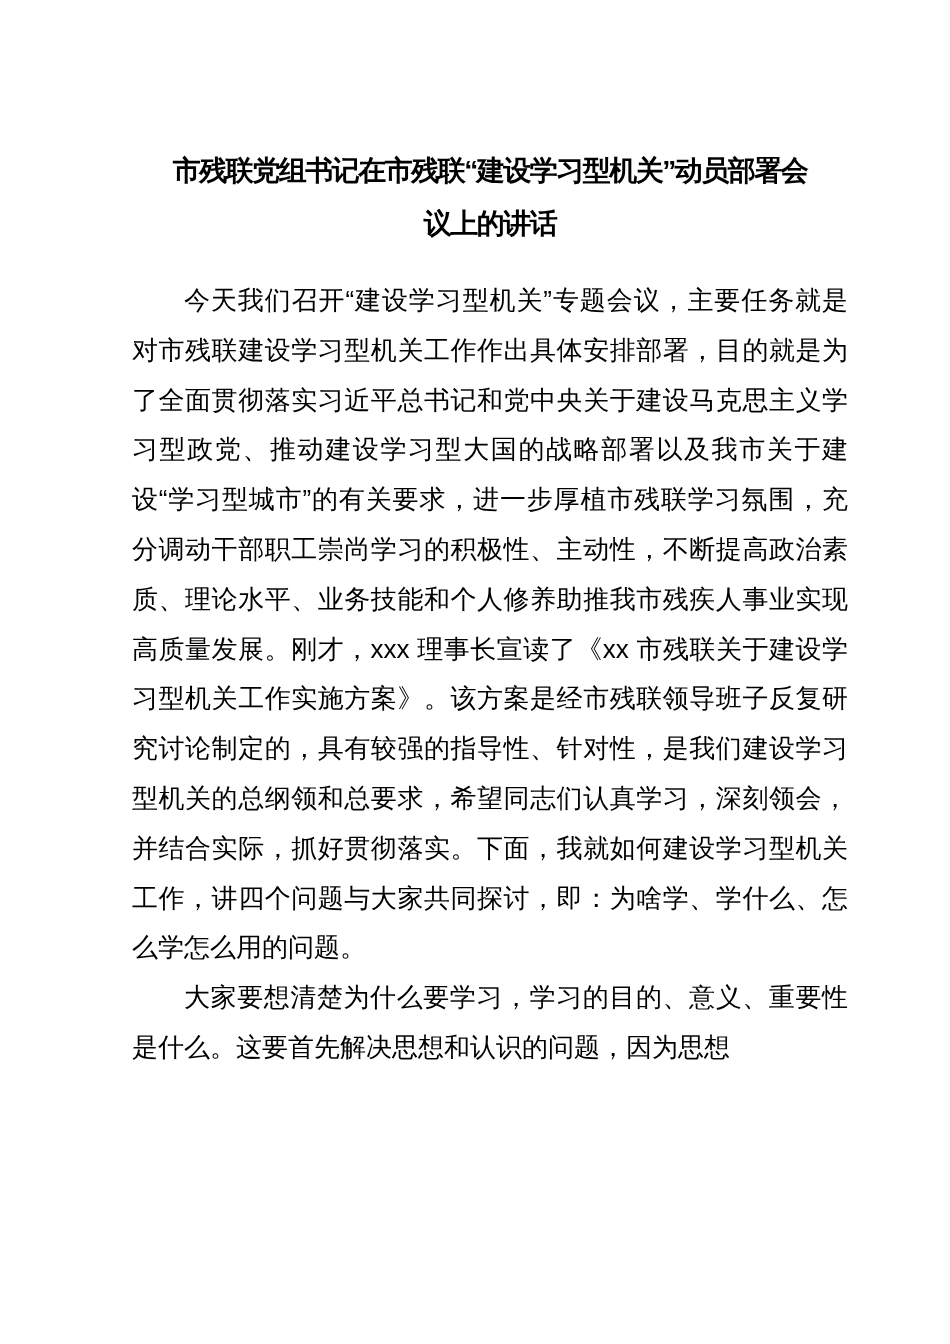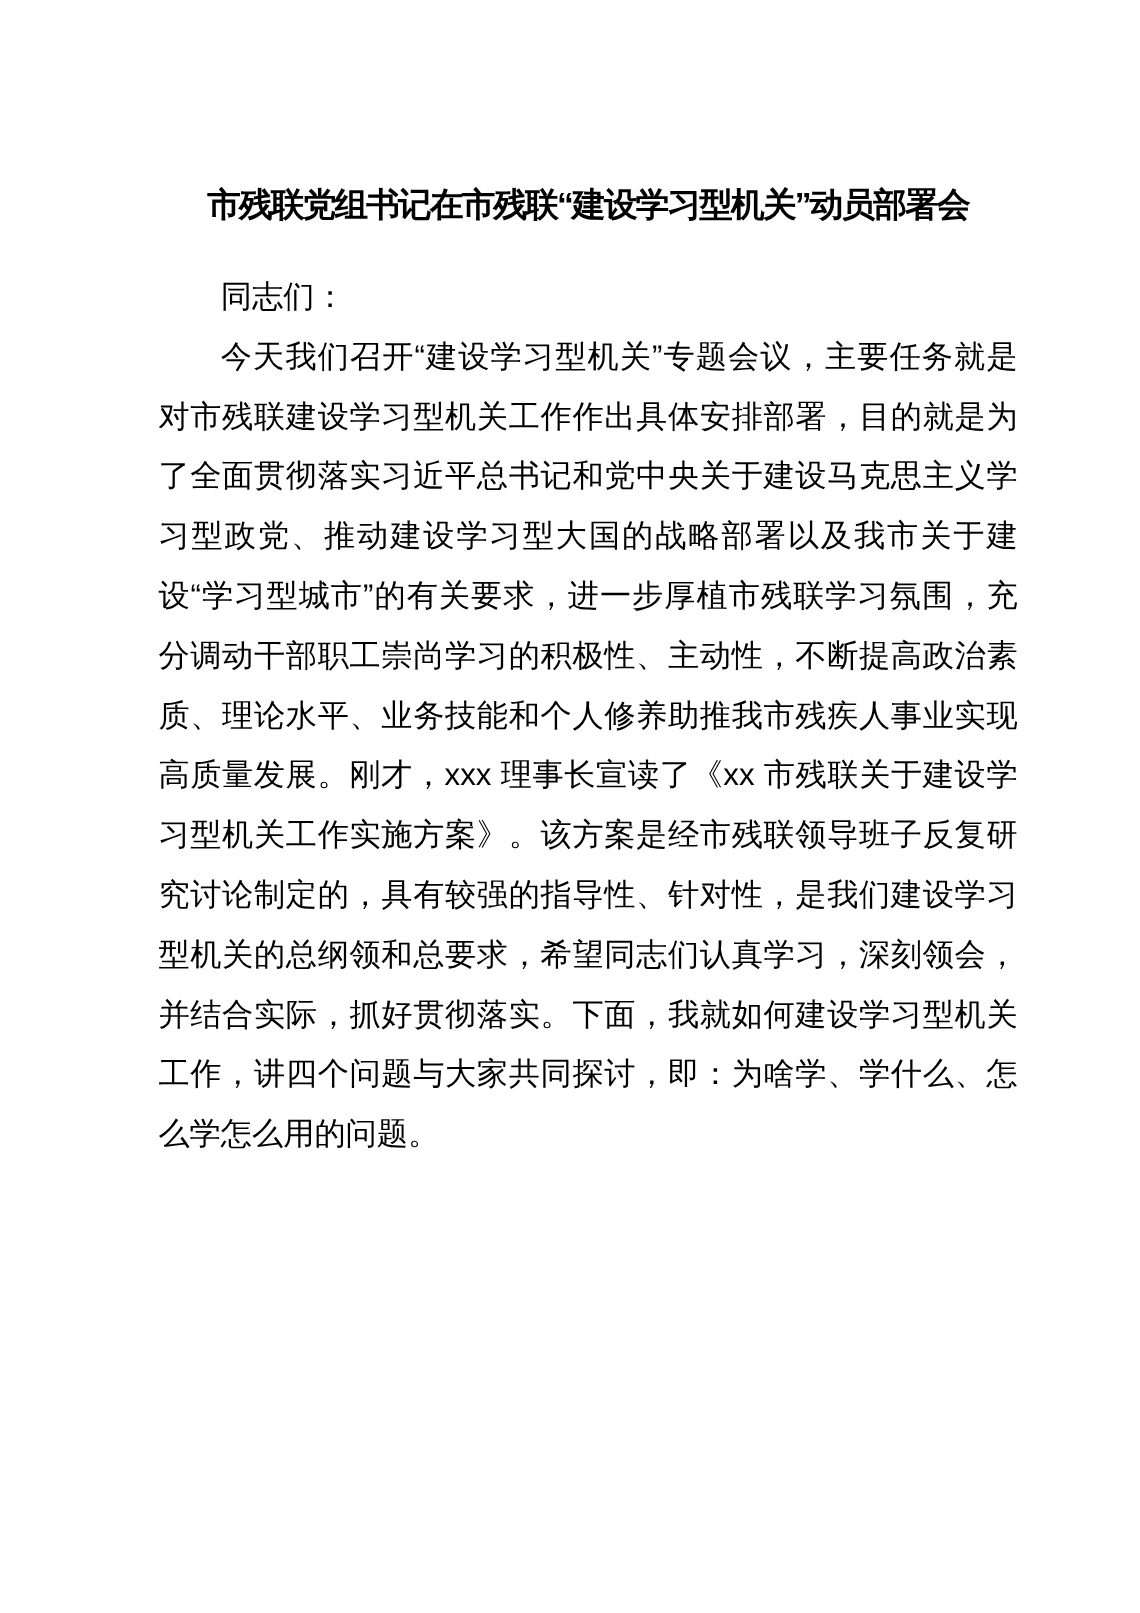--- a/index.html
+++ b/index.html
@@ -45,20 +45,21 @@
     word-break: break-all;
   }
 </style>
 </head>
 <body>
 
 <div class="page">
 
   <h1 class="doc-title">
     <span class="title-line">市残联党组书记在市残联“建设学习型机关”动员部署会</span>
+    <span class="title-line">议上的讲话</span>
   </h1>
 
   <div class="doc-body">
-    <p>同志们：</p>
     <p>今天我们召开“建设学习型机关”专题会议，主要任务就是对市残联建设学习型机关工作作出具体安排部署，目的就是为了全面贯彻落实习近平总书记和党中央关于建设马克思主义学习型政党、推动建设学习型大国的战略部署以及我市关于建设“学习型城市”的有关要求，进一步厚植市残联学习氛围，充分调动干部职工崇尚学习的积极性、主动性，不断提高政治素质、理论水平、业务技能和个人修养助推我市残疾人事业实现高质量发展。刚才，xxx 理事长宣读了《xx 市残联关于建设学习型机关工作实施方案》。该方案是经市残联领导班子反复研究讨论制定的，具有较强的指导性、针对性，是我们建设学习型机关的总纲领和总要求，希望同志们认真学习，深刻领会，并结合实际，抓好贯彻落实。下面，我就如何建设学习型机关工作，讲四个问题与大家共同探讨，即：为啥学、学什么、怎么学怎么用的问题。</p>
+    <p>大家要想清楚为什么要学习，学习的目的、意义、重要性是什么。这要首先解决思想和认识的问题，因为思想</p>
   </div>
 
 </div>
 
 </body></html>

